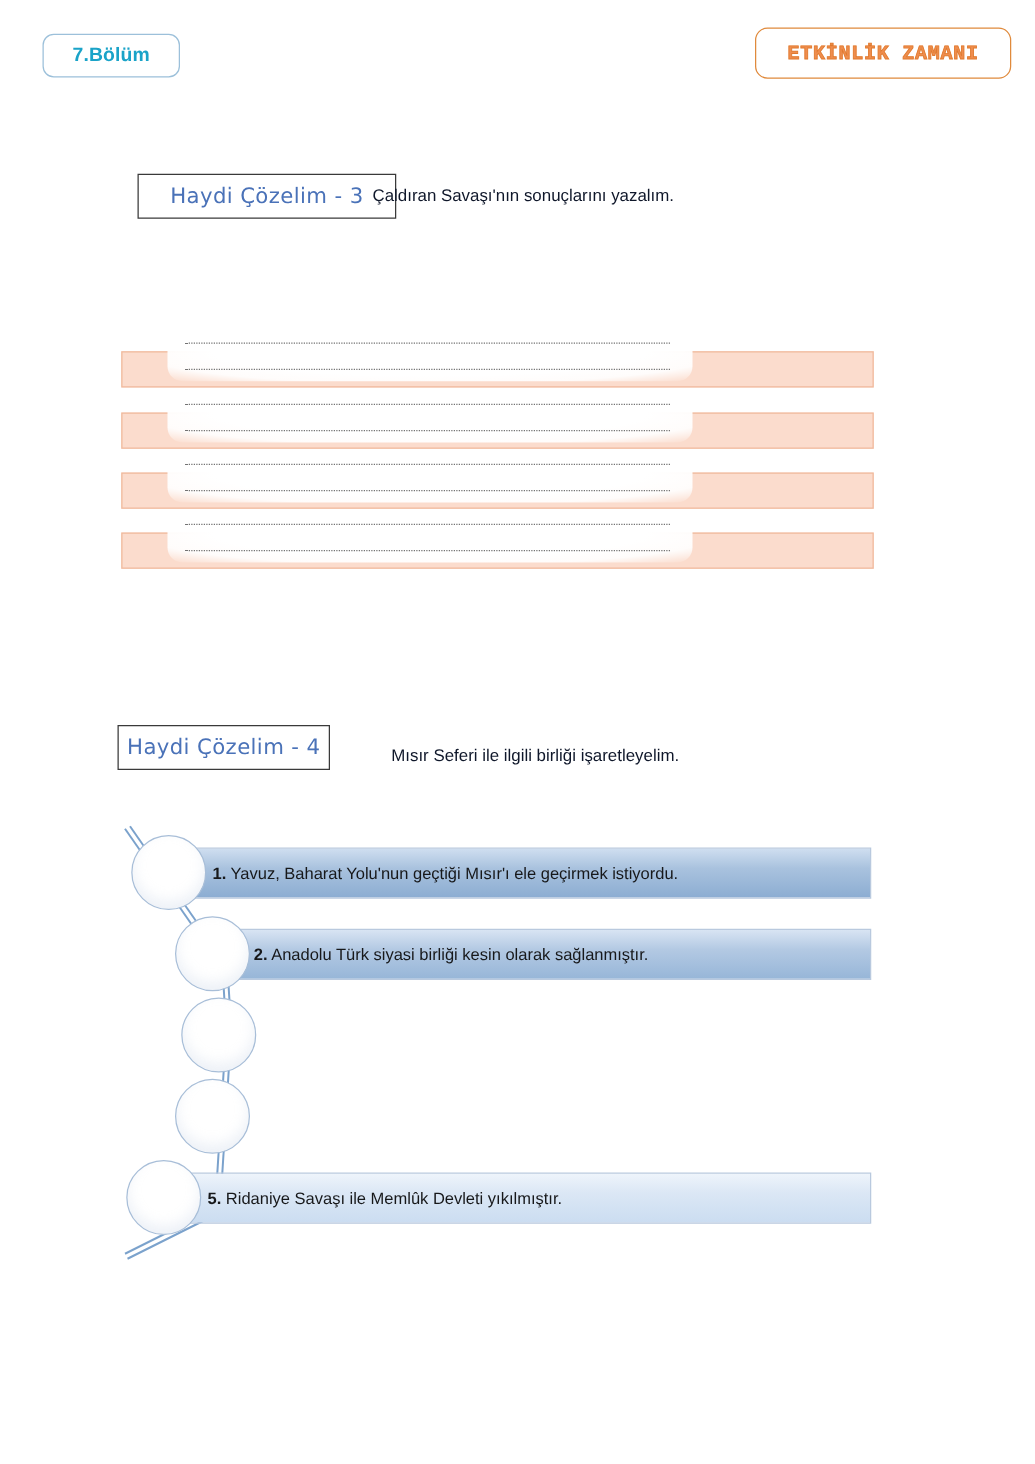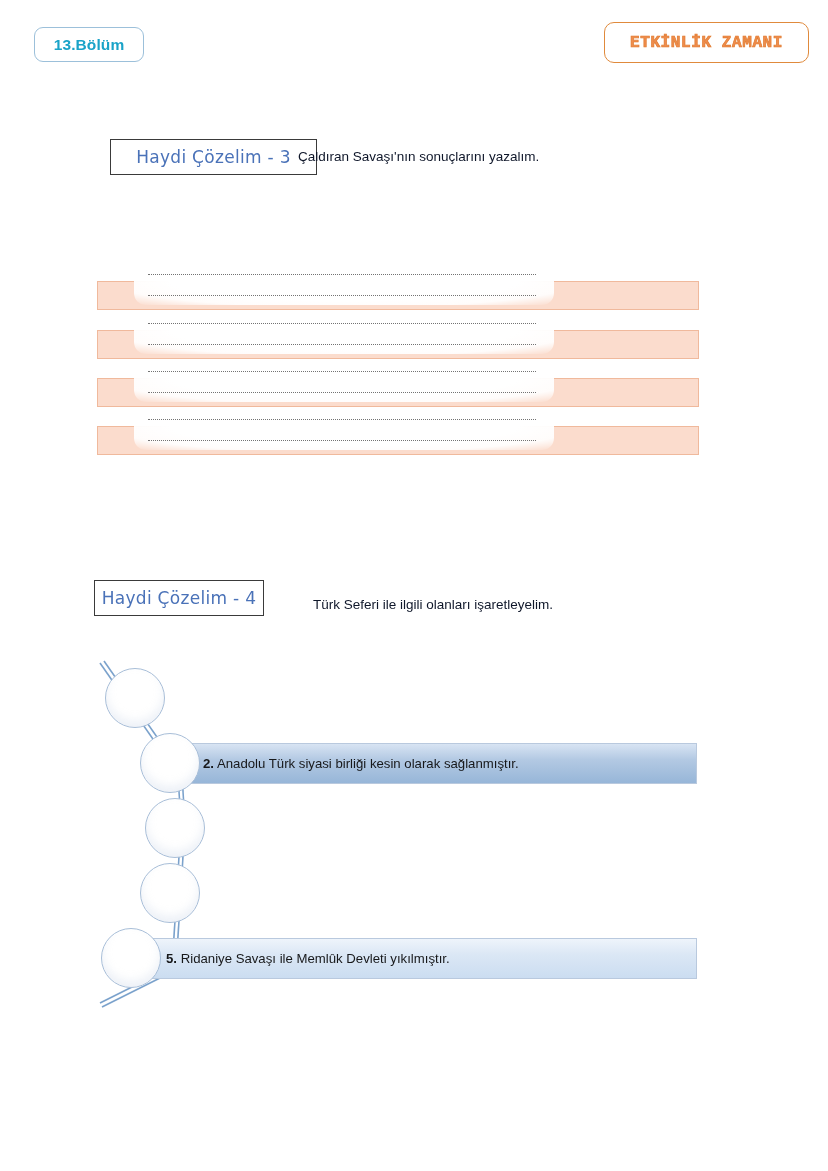--- a/index.html
+++ b/index.html
@@ -150,21 +150,21 @@
     background: #ffffff;
     border: 1.2px solid #a8bed8;
     box-sizing: border-box;
     box-shadow: inset 0 -6px 10px rgba(190,206,226,.28);
   }
 </style>
 </head>
 <body>
 
 <div class="chapter-badge">
-  <span>13.Bölüm</span>
+  <span>7.Bölüm</span>
 </div>
 
 <div class="activity-badge">
   <span>ETKİNLİK ZAMANI</span>
 </div>
 
 <div class="solve-box" id="solve-box-3">
   <span>Haydi Çözelim - 3</span>
 </div>
 <div class="instruction" id="instruction-3">Çaldıran Savaşı'nın sonuçlarını yazalım.</div>
@@ -192,39 +192,42 @@
     <div class="answer-band">
       <div class="dotline a"></div>
       <div class="dotline b"></div>
     </div>
   </div>
 </div>
 
 <div class="solve-box" id="solve-box-4">
   <span>Haydi Çözelim - 4</span>
 </div>
-<div class="instruction" id="instruction-4">Türk Seferi ile ilgili olanları işaretleyelim.</div>
+<div class="instruction" id="instruction-4">Mısır Seferi ile ilgili birliği işaretleyelim.</div>
 
 <div class="list-wrap" style="top:655px">
 
   <svg class="list-svg" width="828" height="360">
     <g stroke="#7ba2cc" stroke-width="1.6" fill="none">
       <path d="M 100 8 L 178 120"></path>
       <path d="M 104 6 L 182 118"></path>
       <path d="M 178 120 L 182 185"></path>
       <path d="M 182 120 L 186 185"></path>
       <path d="M 180 185 L 176 250"></path>
       <path d="M 184 185 L 180 250"></path>
       <path d="M 176 250 L 172 312"></path>
       <path d="M 180 250 L 176 312"></path>
       <path d="M 172 312 L 100 348"></path>
       <path d="M 174 316 L 102 352"></path>
     </g>
   </svg>
 
+  <div class="item-bar" style="left:152px; top:23px; width:545px; background:linear-gradient(180deg,#cfdef0 0%,#a9c2de 40%,#8cadd2 100%);">
+    <span class="txt" style="margin-left:17px"><b class="num">1.</b> <span>Yavuz, Baharat Yolu'nun geçtiği Mısır'ı ele geçirmek istiyordu.</span></span>
+  </div>
   <div class="node-circle" style="left:105px; top:13px;"></div>
 
   <div class="item-bar" style="left:152px; top:88px; width:545px; background:linear-gradient(180deg,#d8e4f3 0%,#b3c9e3 40%,#97b6d8 100%);">
     <span class="txt" style="margin-left:50px"><b class="num">2.</b> <span>Anadolu Türk siyasi birliği kesin olarak sağlanmıştır.</span></span>
   </div>
   <div class="node-circle" style="left:140px; top:78px;"></div>
 
   <div class="node-circle" style="left:145px; top:143px;"></div>
 
   <div class="node-circle" style="left:140px; top:208px;"></div>

